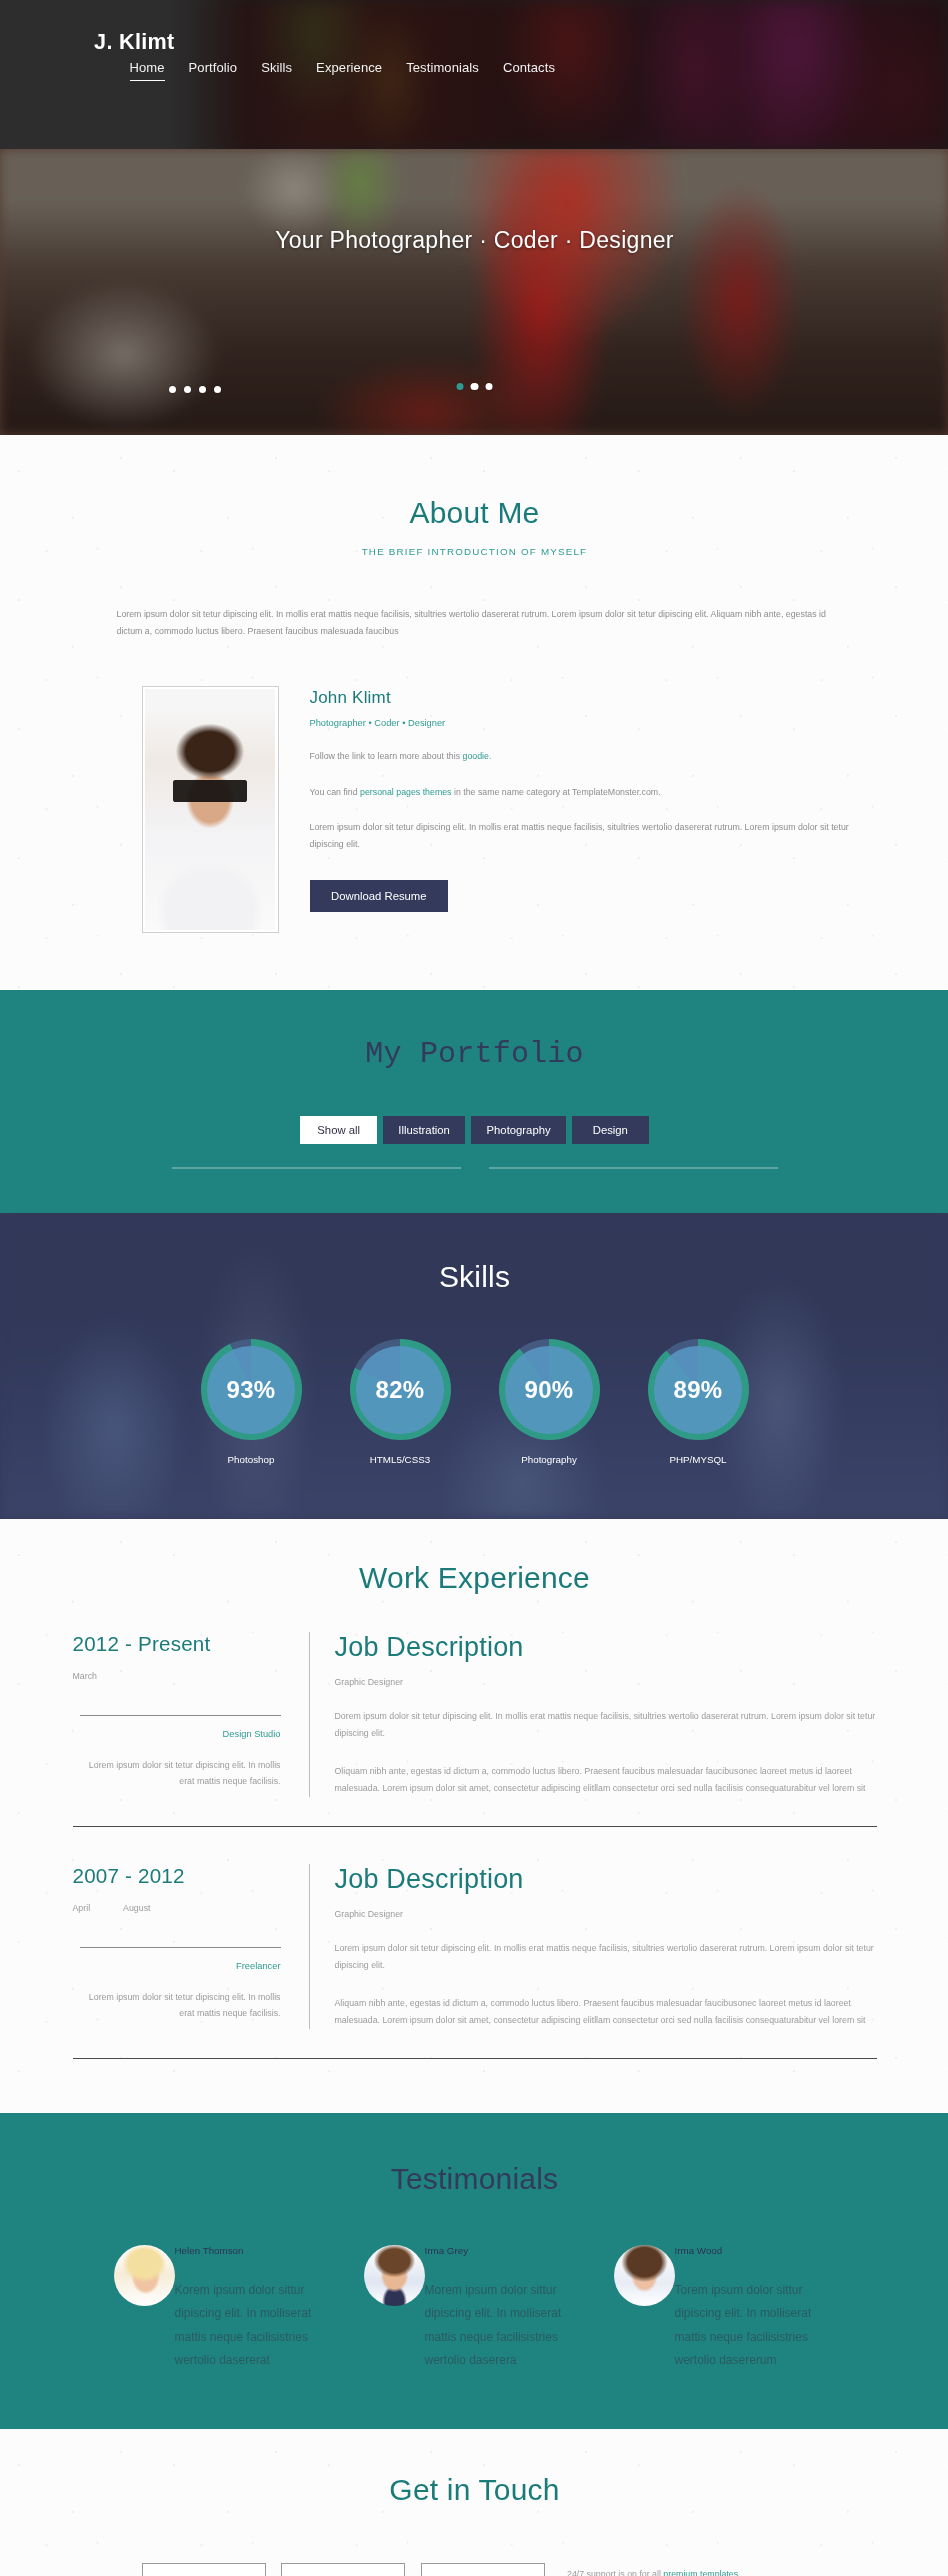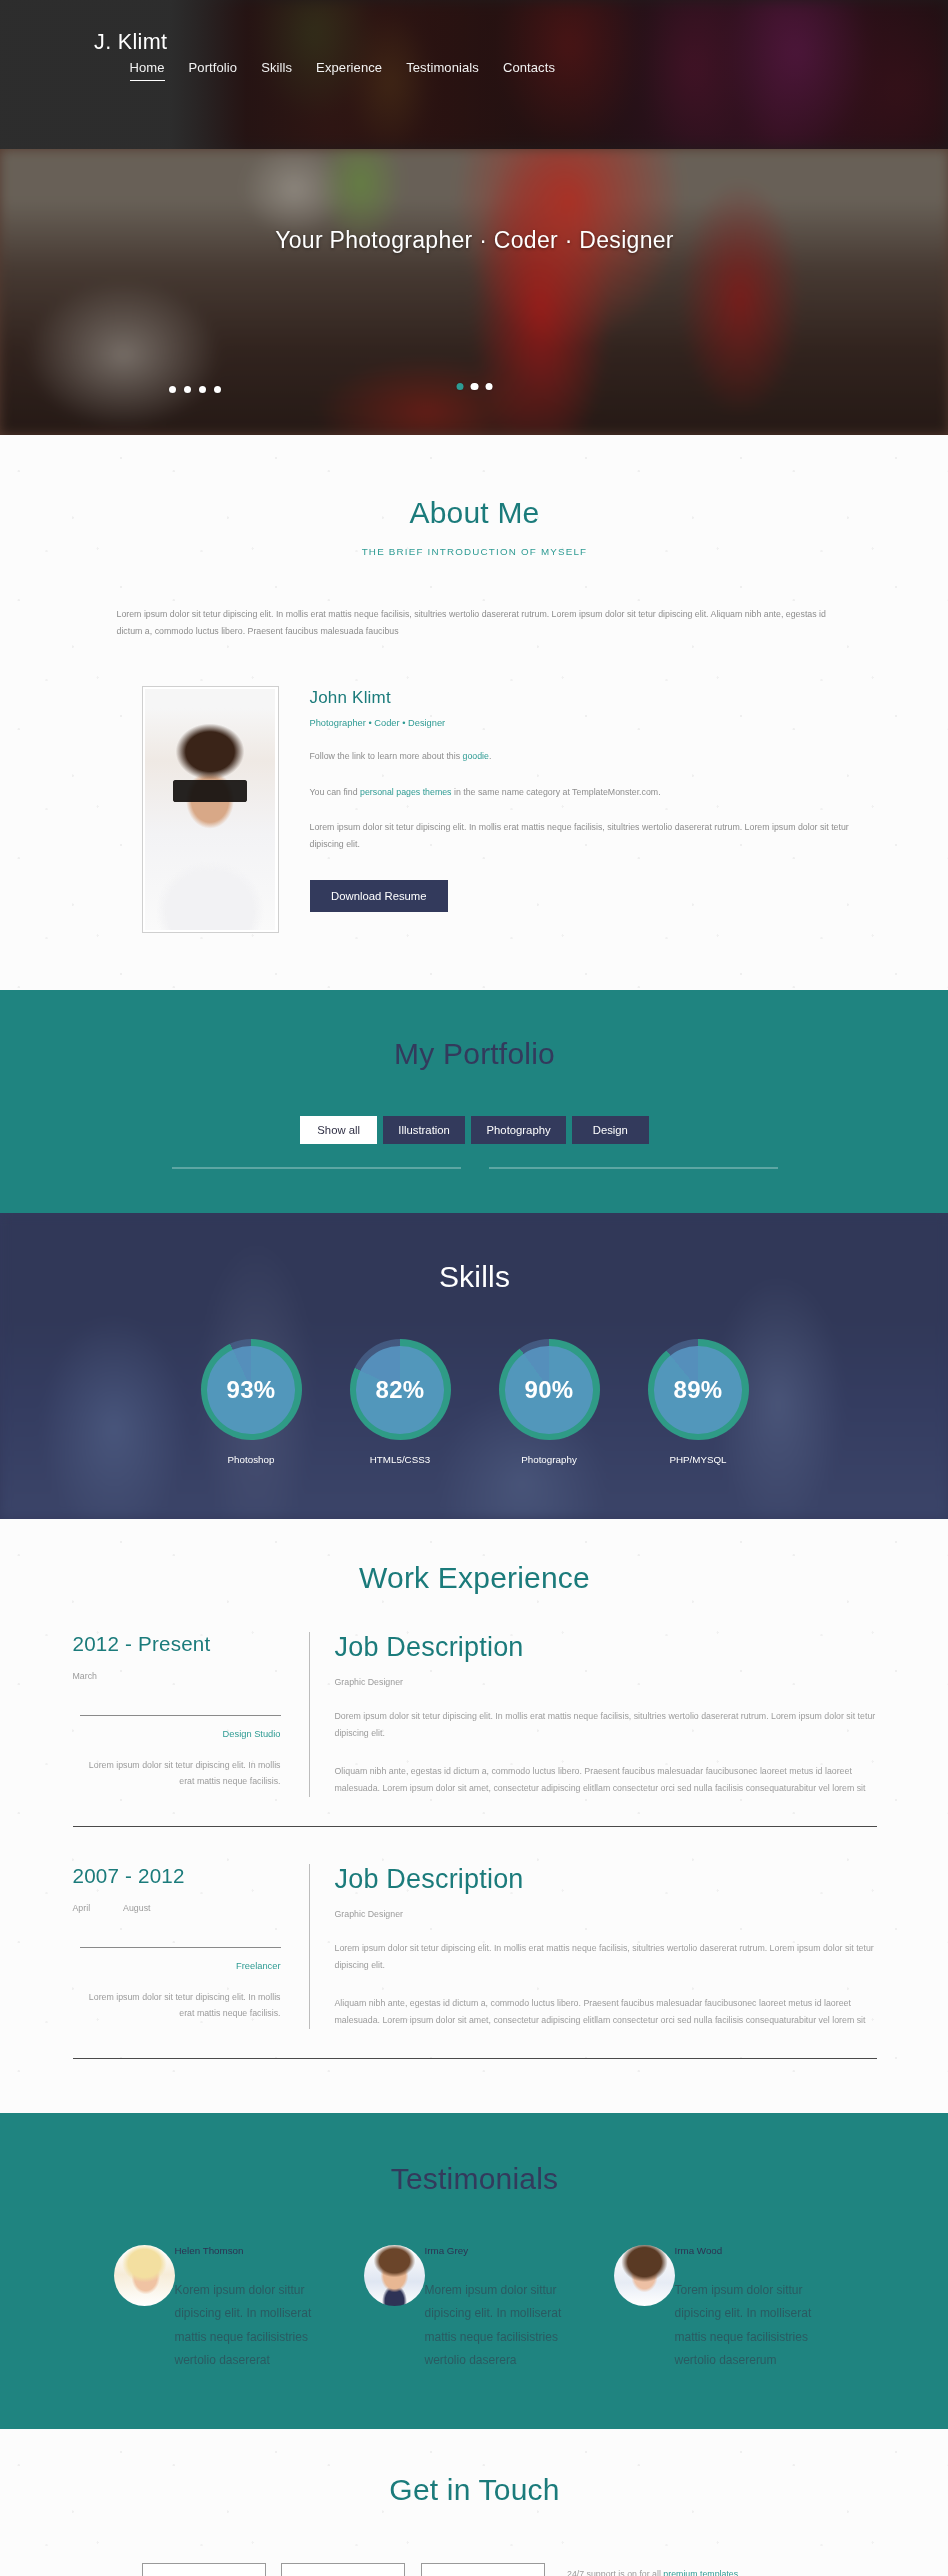--- a/index.html
+++ b/index.html
@@ -55,21 +55,21 @@
     background:linear-gradient(90deg,rgba(45,45,45,.97) 0 18%,rgba(30,20,20,.78) 26%,rgba(25,18,18,.62) 50%,rgba(25,15,18,.6) 100%);
   }
   .header-inner{
     position:relative;z-index:3;
     width:804px;margin:0 auto;
     padding-top:29px;
   }
   .brand{
     color:#fff;
     font-size:21.6px;
-    font-weight:400;
+    font-weight:700;
     letter-spacing:0.3px;
     margin-left:21.6px;
   }
   .nav{
     display:flex;align-items:flex-end;
     gap:24px;
     margin-top:5.2px;
     margin-left:57px;
   }
   .nav-item{
@@ -205,21 +205,21 @@
     border:none;cursor:pointer;
     font-family:inherit;
   }
 
   
   #portfolio{
     background:#1f8480;
     padding:47px 0 44px;
     position:relative;
   }
-  #portfolio .sec-title{color:#333a5c;}
+  #portfolio .sec-title{color:#333a5c;font-family:Liberation Mono, monospace;}
   .filters{
     display:flex;justify-content:center;gap:5.7px;
     margin-top:45px;
   }
   .filter{
     background:#333a5c;color:#fff;
     font-size:11.3px;
     padding:8.2px 15.5px;
     cursor:pointer;border:none;font-family:inherit;
     min-width:77px;text-align:center;

